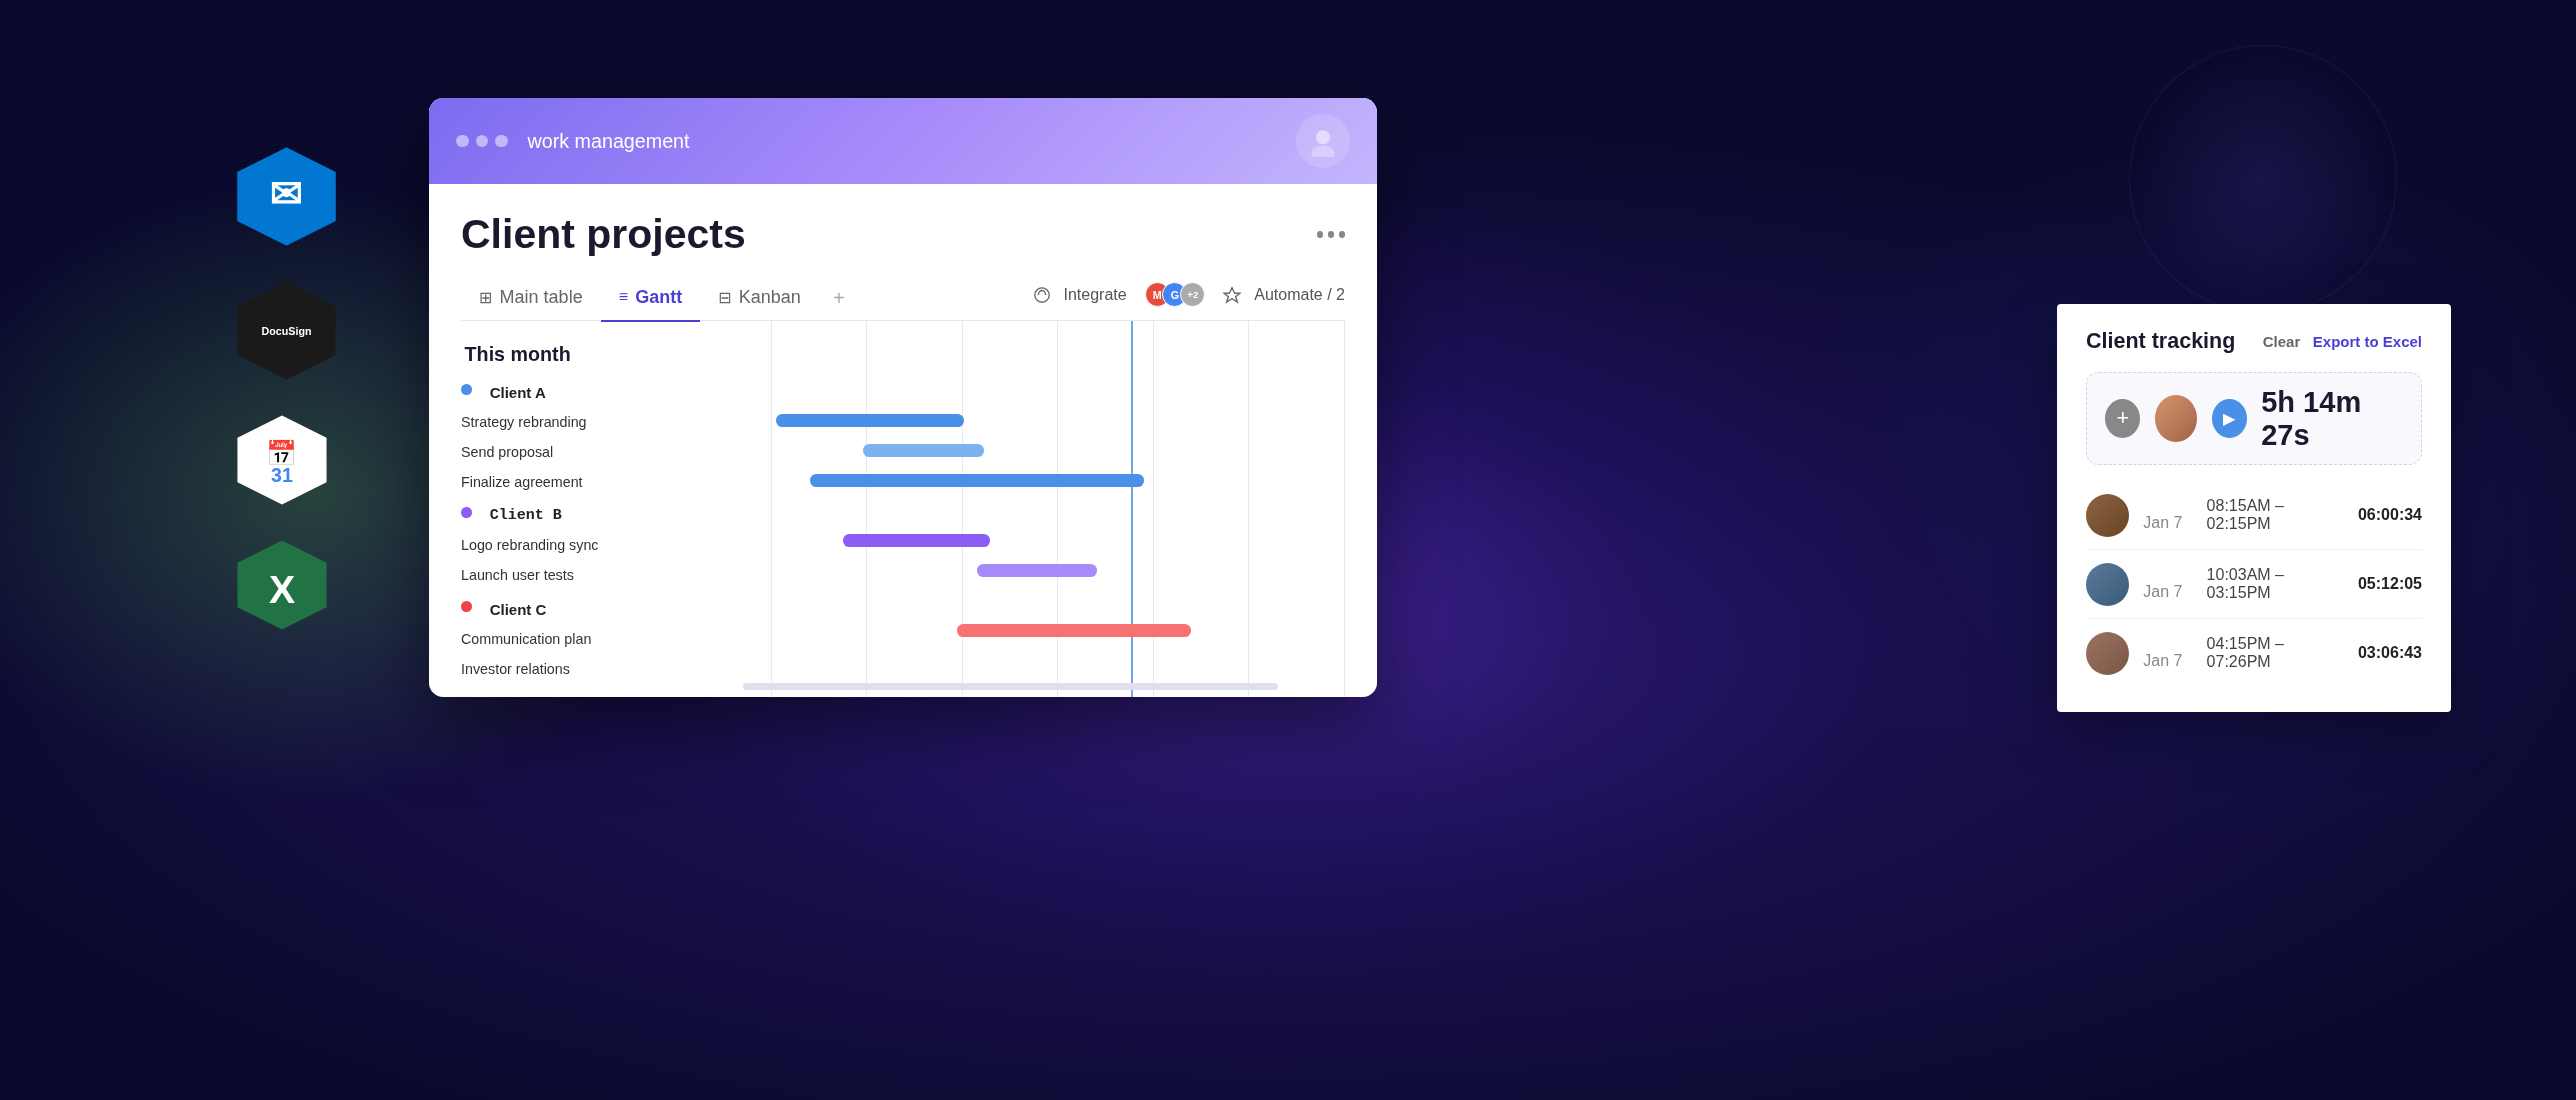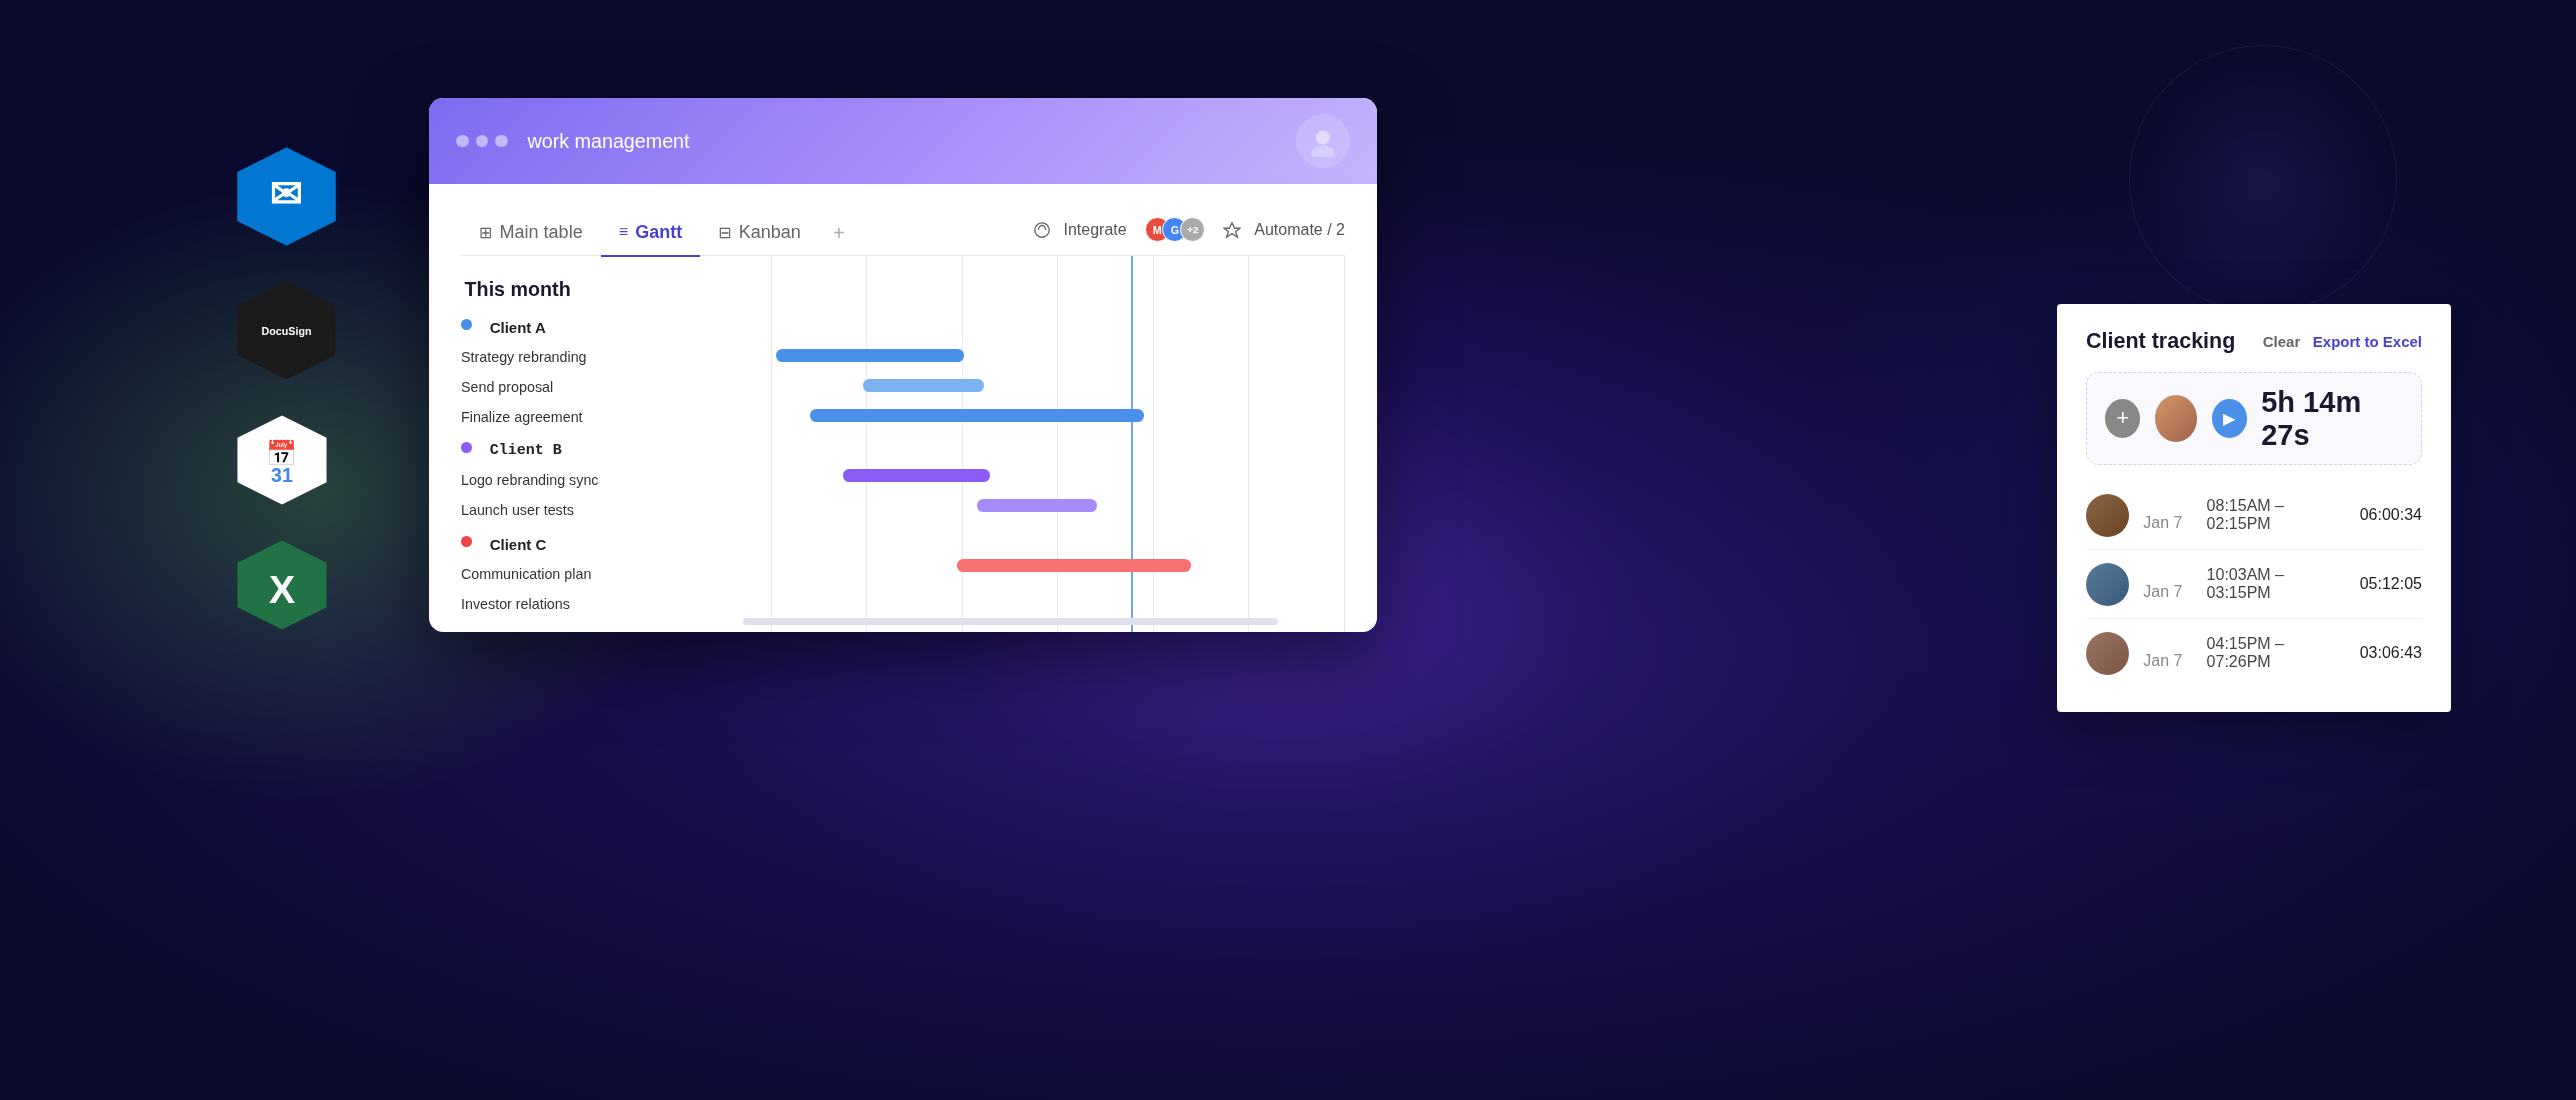--- a/index.html
+++ b/index.html
@@ -457,21 +457,21 @@
     }
 
     .entry-time {
       font-size: 16px;
       color: #444;
       flex: 1;
     }
 
     .entry-duration {
       font-size: 16px;
-      font-weight: 400;
+      font-weight: 700;
       color: #222;
     }
 
     
     .deco-circle-top-right {
       position: absolute;
       right: 179px;
       top: 45px;
       width: 268px;
       height: 268px;
@@ -534,20 +534,28 @@
     <div class="window-header-right">
       <svg width="32" height="32" viewBox="0 0 36 36">
         <circle cx="18" cy="14" r="8" fill="rgba(255,255,255,0.5)"></circle>
         <ellipse cx="18" cy="32" rx="13" ry="9" fill="rgba(255,255,255,0.3)"></ellipse>
       </svg>
     </div>
   </div>
 
   <div class="window-body">
 
+    <div class="page-title-row">
+      <h1 class="page-title">Client projects</h1>
+      <div class="more-button">
+        <div class="more-dot"></div>
+        <div class="more-dot"></div>
+        <div class="more-dot"></div>
+      </div>
+    </div>
 
     <div class="tabs-row">
       <div class="tab-item">
         <span class="tab-icon">⊞</span>
         <span>Main table</span>
       </div>
       <div class="tab-item active">
         <span class="tab-icon">≡</span>
         <span>Gantt</span>
       </div>

